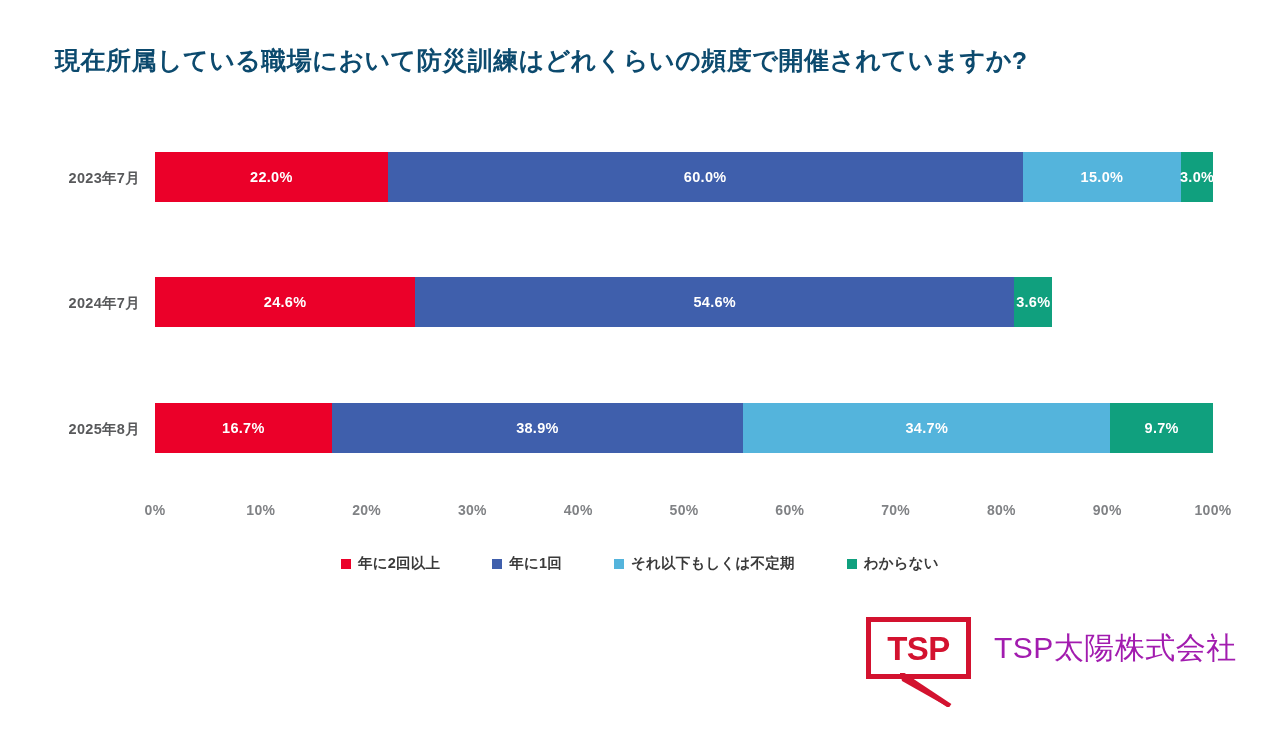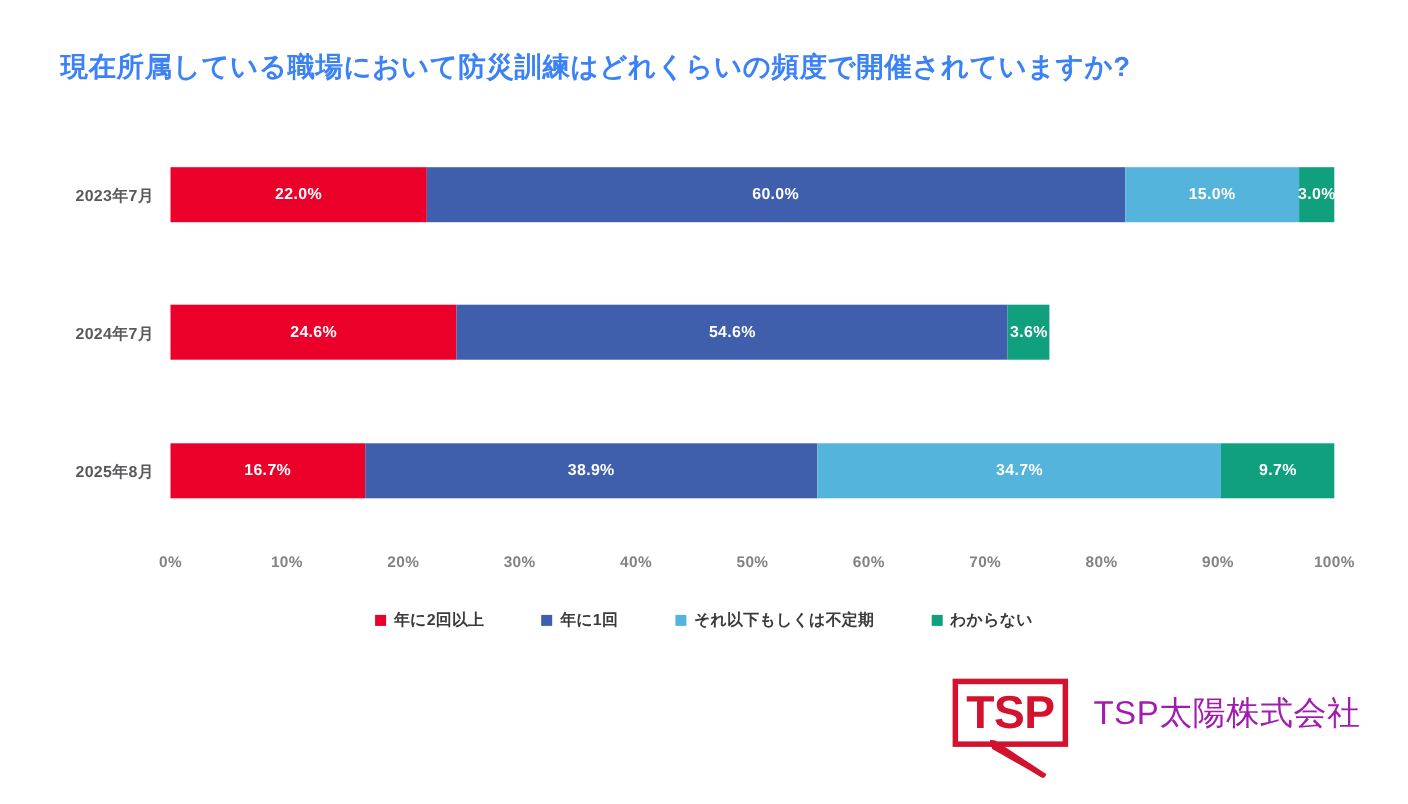--- a/index.html
+++ b/index.html
@@ -19,23 +19,24 @@
     background: #ffffff;
   }
 
   
   .chart-title {
     position: absolute;
     left: 55px;
     top: 44px;
     font-size: 25px;
     font-weight: bold;
-    color: #3b82f6;
+    color: #0c4a6e;
     letter-spacing: 0.5px;
     white-space: nowrap;
+    font-family: Liberation Mono, monospace;
   }
 
   
   .plot-area {
     position: absolute;
     left: 0;
     top: 0;
     width: 1280px;
     height: 731px;
   }
@@ -157,21 +158,21 @@
     top: 0;
     width: 105px;
     height: 62px;
     border: 5px solid #d3122f;
     background: #ffffff;
     display: flex;
     align-items: center;
     justify-content: center;
   }
   .tsp-text {
-    font-size: 42px;
+    font-size: 33px;
     font-weight: bold;
     color: #d3122f;
     letter-spacing: -0.5px;
     line-height: 1;
   }
   .tsp-tail {
     position: absolute;
     left: 34px;
     top: 56px;
     width: 0;
@@ -212,21 +213,21 @@
       </div>
       <div class="seg" id="s3-0" style="width: 31.74px; background: rgb(16, 160, 126);">
         <span class="seg-label">3.0%</span>
       </div>
     </div>
 
     <div class="bar-row row-2">
       <div class="seg" id="s0-1" style="width: 260.268px; background: rgb(235, 0, 41);">
         <span class="seg-label">24.6%</span>
       </div>
-      <div class="seg" id="s1-1" style="width: 501px; background: rgb(63, 95, 172);">
+      <div class="seg" id="s1-1" style="width: 599px; background: rgb(63, 95, 172);">
         <span class="seg-label">54.6%</span>
       </div>
       <div class="seg" id="s3-1" style="width: 38.088px; background: rgb(16, 160, 126);">
         <span class="seg-label">3.6%</span>
       </div>
     </div>
 
     <div class="bar-row row-3">
       <div class="seg" id="s0-2" style="width: 176.686px; background: rgb(235, 0, 41);">
         <span class="seg-label">16.7%</span>

